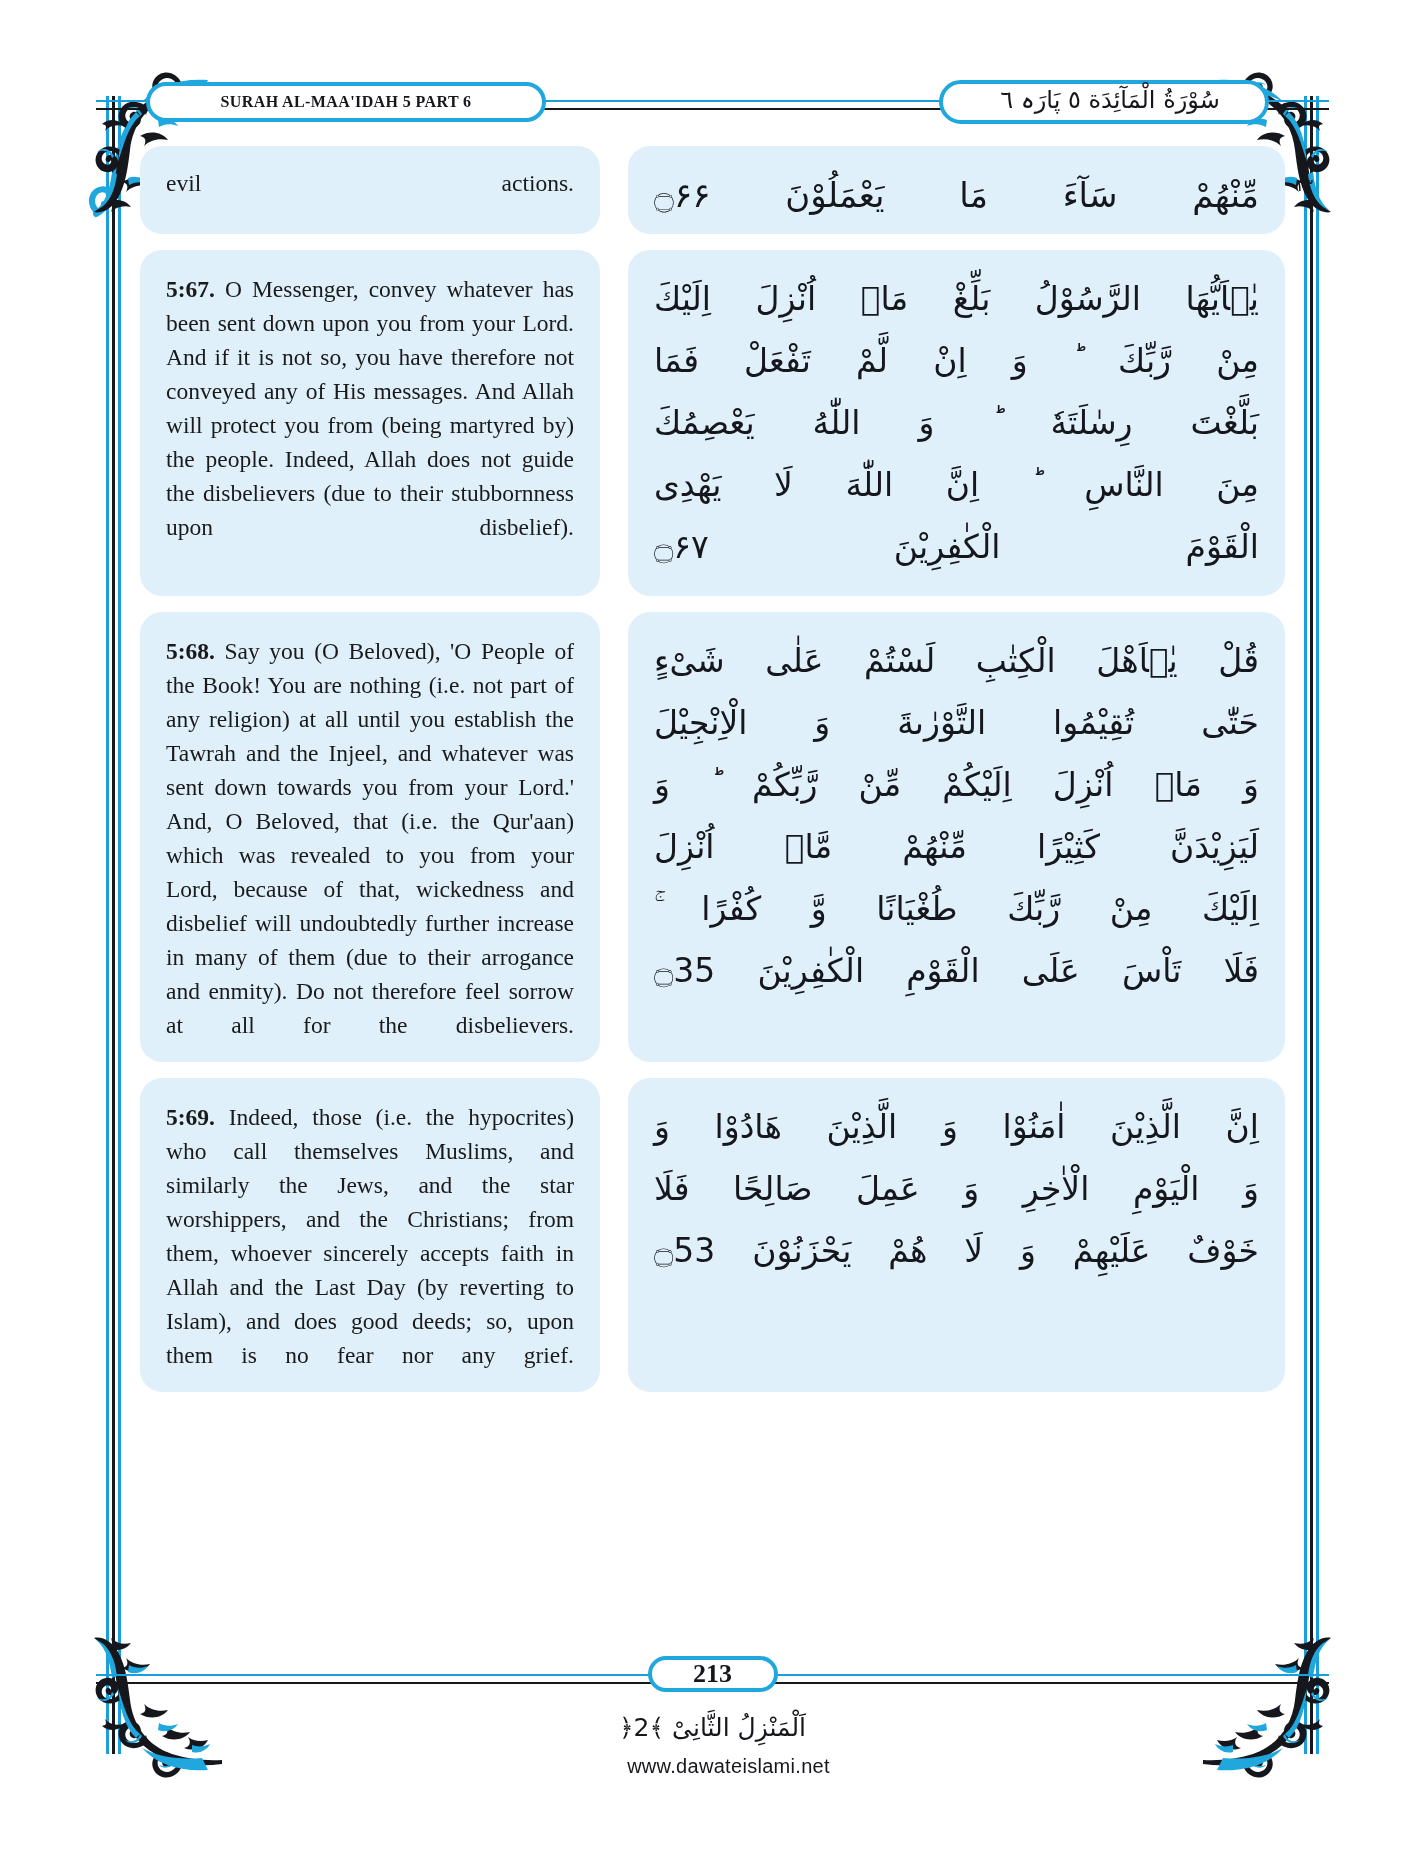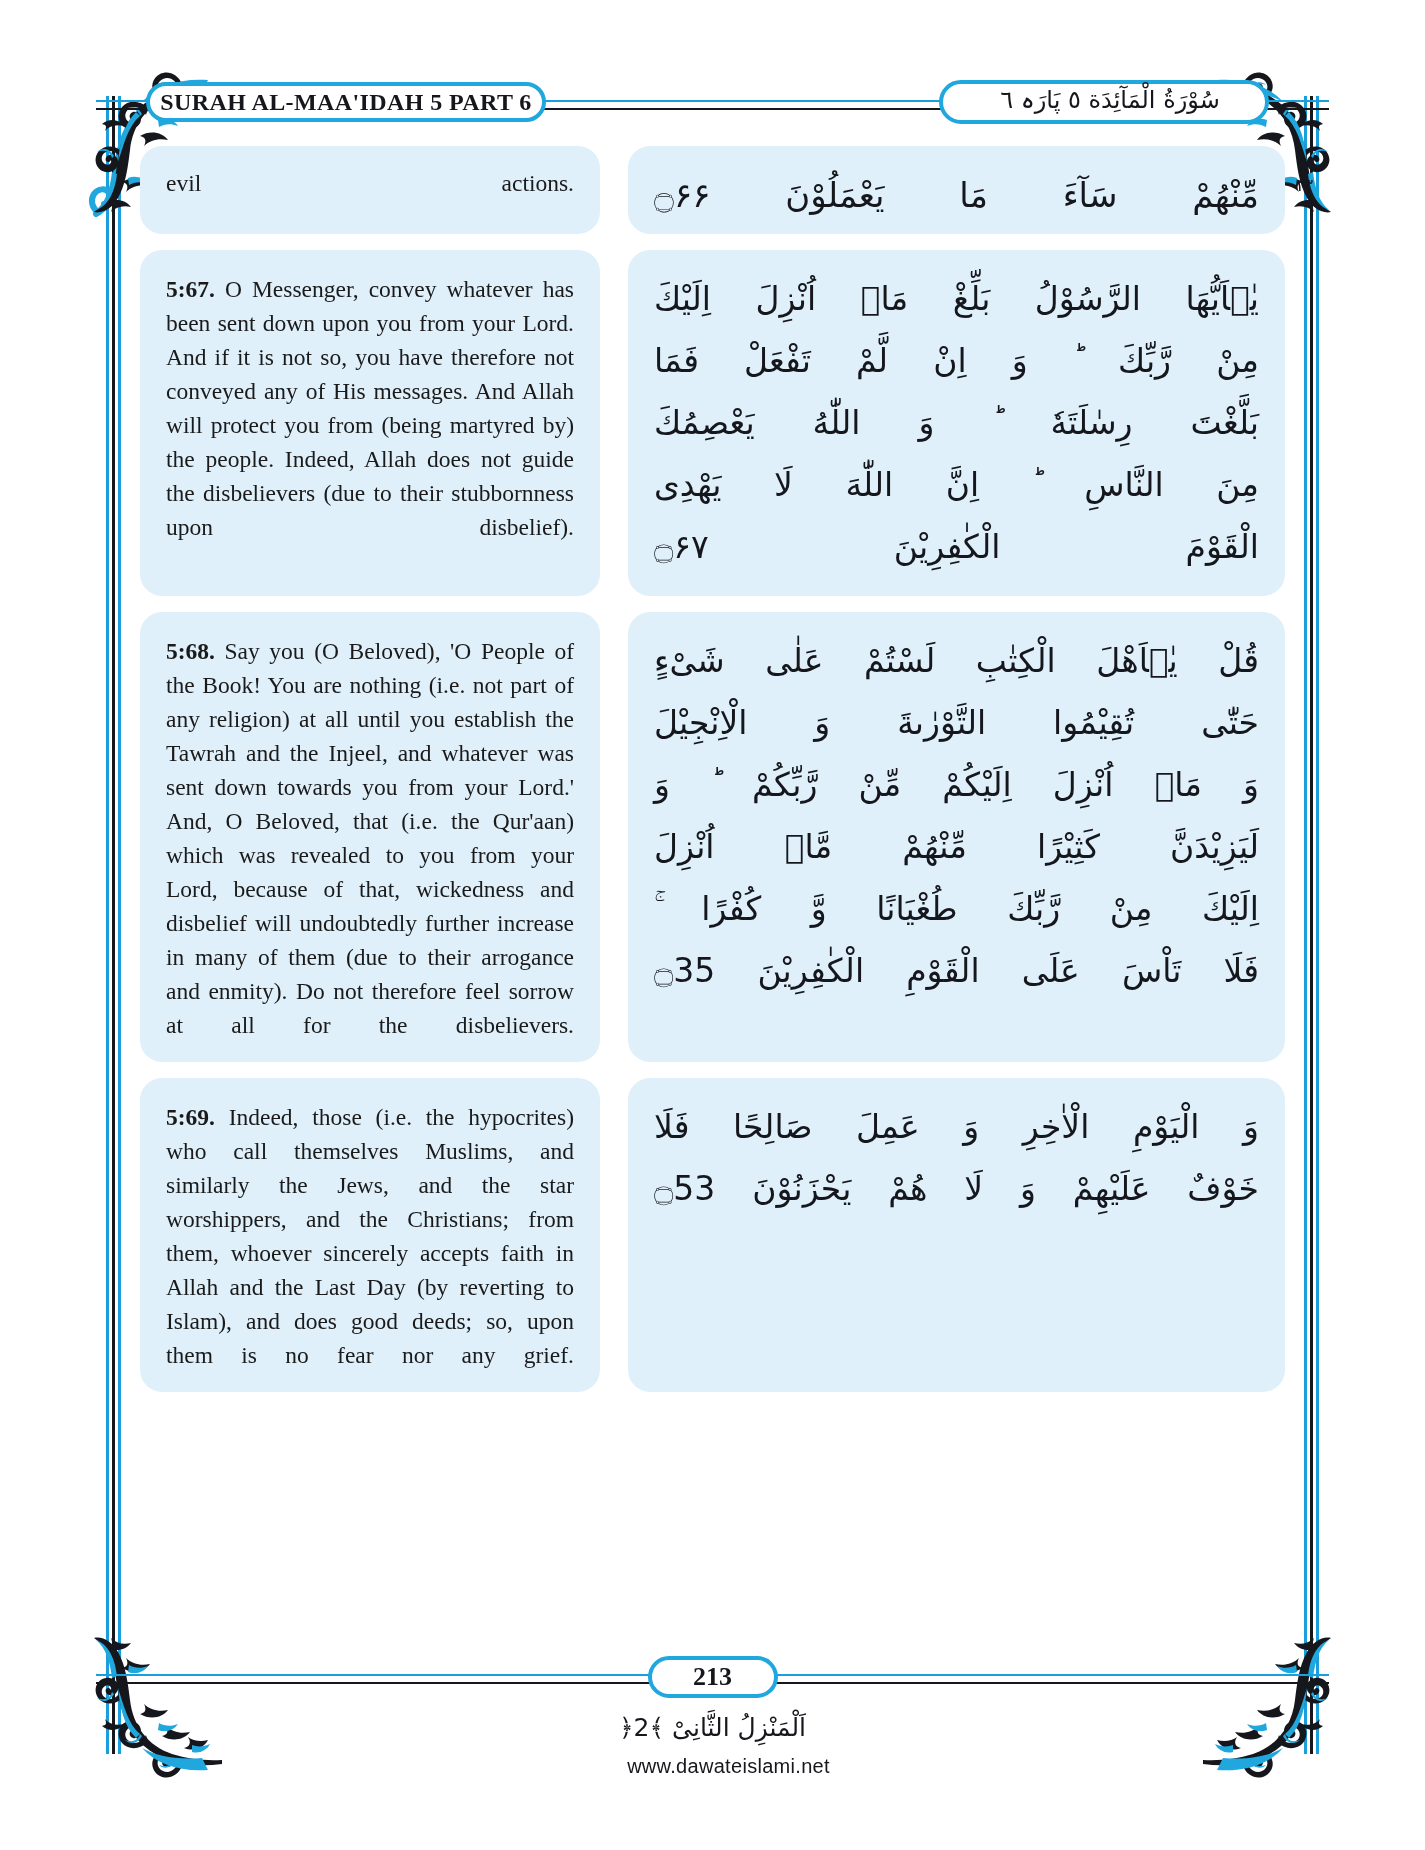--- a/index.html
+++ b/index.html
@@ -62,21 +62,21 @@
     box-sizing: border-box;
   }
   #title-pill {
     left: 50px;
     width: 400px;
     top: -4px;
   }
   #title-pill .txt {
     font-family: "Liberation Serif", serif;
     font-weight: bold;
-    font-size: 24px;
+    font-size: 16px;
     letter-spacing: .4px;
     color: #16171c;
     white-space: nowrap;
   }
   #arabic-pill {
     right: 60px;
     width: 330px;
     top: -6px;
     height: 44px;
   }
@@ -177,21 +177,21 @@
     bottom: 150px;
     height: 40px;
   }
   #footer-band .band-rule.r1 { top: 14px; }
   #footer-band .band-rule.r2 { top: 22px; background: #16171c; }
   #page-pill {
     left: 50%;
     transform: translateX(-50%);
     width: 130px;
     top: -4px;
-    height: 42px;
+    height: 36px;
   }
   #page-pill .txt {
     font-weight: bold;
     font-size: 26px;
     color: #16171c;
   }
   #manzil {
     position: absolute;
     left: 0; right: 0;
     bottom: 108px;
@@ -382,20 +382,21 @@
           <span class="ln">حَتّٰى تُقِيْمُوا التَّوْرٰىةَ وَ الْاِنْجِيْلَ</span>
           <span class="ln">وَ مَاۤ اُنْزِلَ اِلَيْكُمْ مِّنْ رَّبِّكُمْ ؕ وَ</span>
           <span class="ln">لَيَزِيْدَنَّ كَثِيْرًا مِّنْهُمْ مَّاۤ اُنْزِلَ</span>
           <span class="ln">اِلَيْكَ مِنْ رَّبِّكَ طُغْيَانًا وَّ كُفْرًا ۚ</span>
           <span class="ln">فَلَا تَاْسَ عَلَى الْقَوْمِ الْكٰفِرِيْنَ ۝35</span>
         </div>
       </div>
       <div class="row" id="row-3">
         <div class="cell eng last"><span class="vnum">5:69.</span><span> Indeed, those (i.e. the hypocrites) who call themselves Muslims, and similarly the Jews, and the star worshippers, and the Christians; from them, whoever sincerely accepts faith in Allah and the Last Day (by reverting to Islam), and does good deeds; so, upon them is no fear nor any grief.</span></div>
         <div class="cell ara">
+          <span class="ln">اِنَّ الَّذِيْنَ اٰمَنُوْا وَ الَّذِيْنَ هَادُوْا وَ</span>
           <span class="ln">وَ الْيَوْمِ الْاٰخِرِ وَ عَمِلَ صَالِحًا فَلَا</span>
           <span class="ln">خَوْفٌ عَلَيْهِمْ وَ لَا هُمْ يَحْزَنُوْنَ ۝53</span>
         </div>
       </div>
     </div>
 
   <div id="footer-band">
     <div class="band-rule r1"></div>
     <div class="band-rule r2"></div>
     <div class="pill" id="page-pill">

